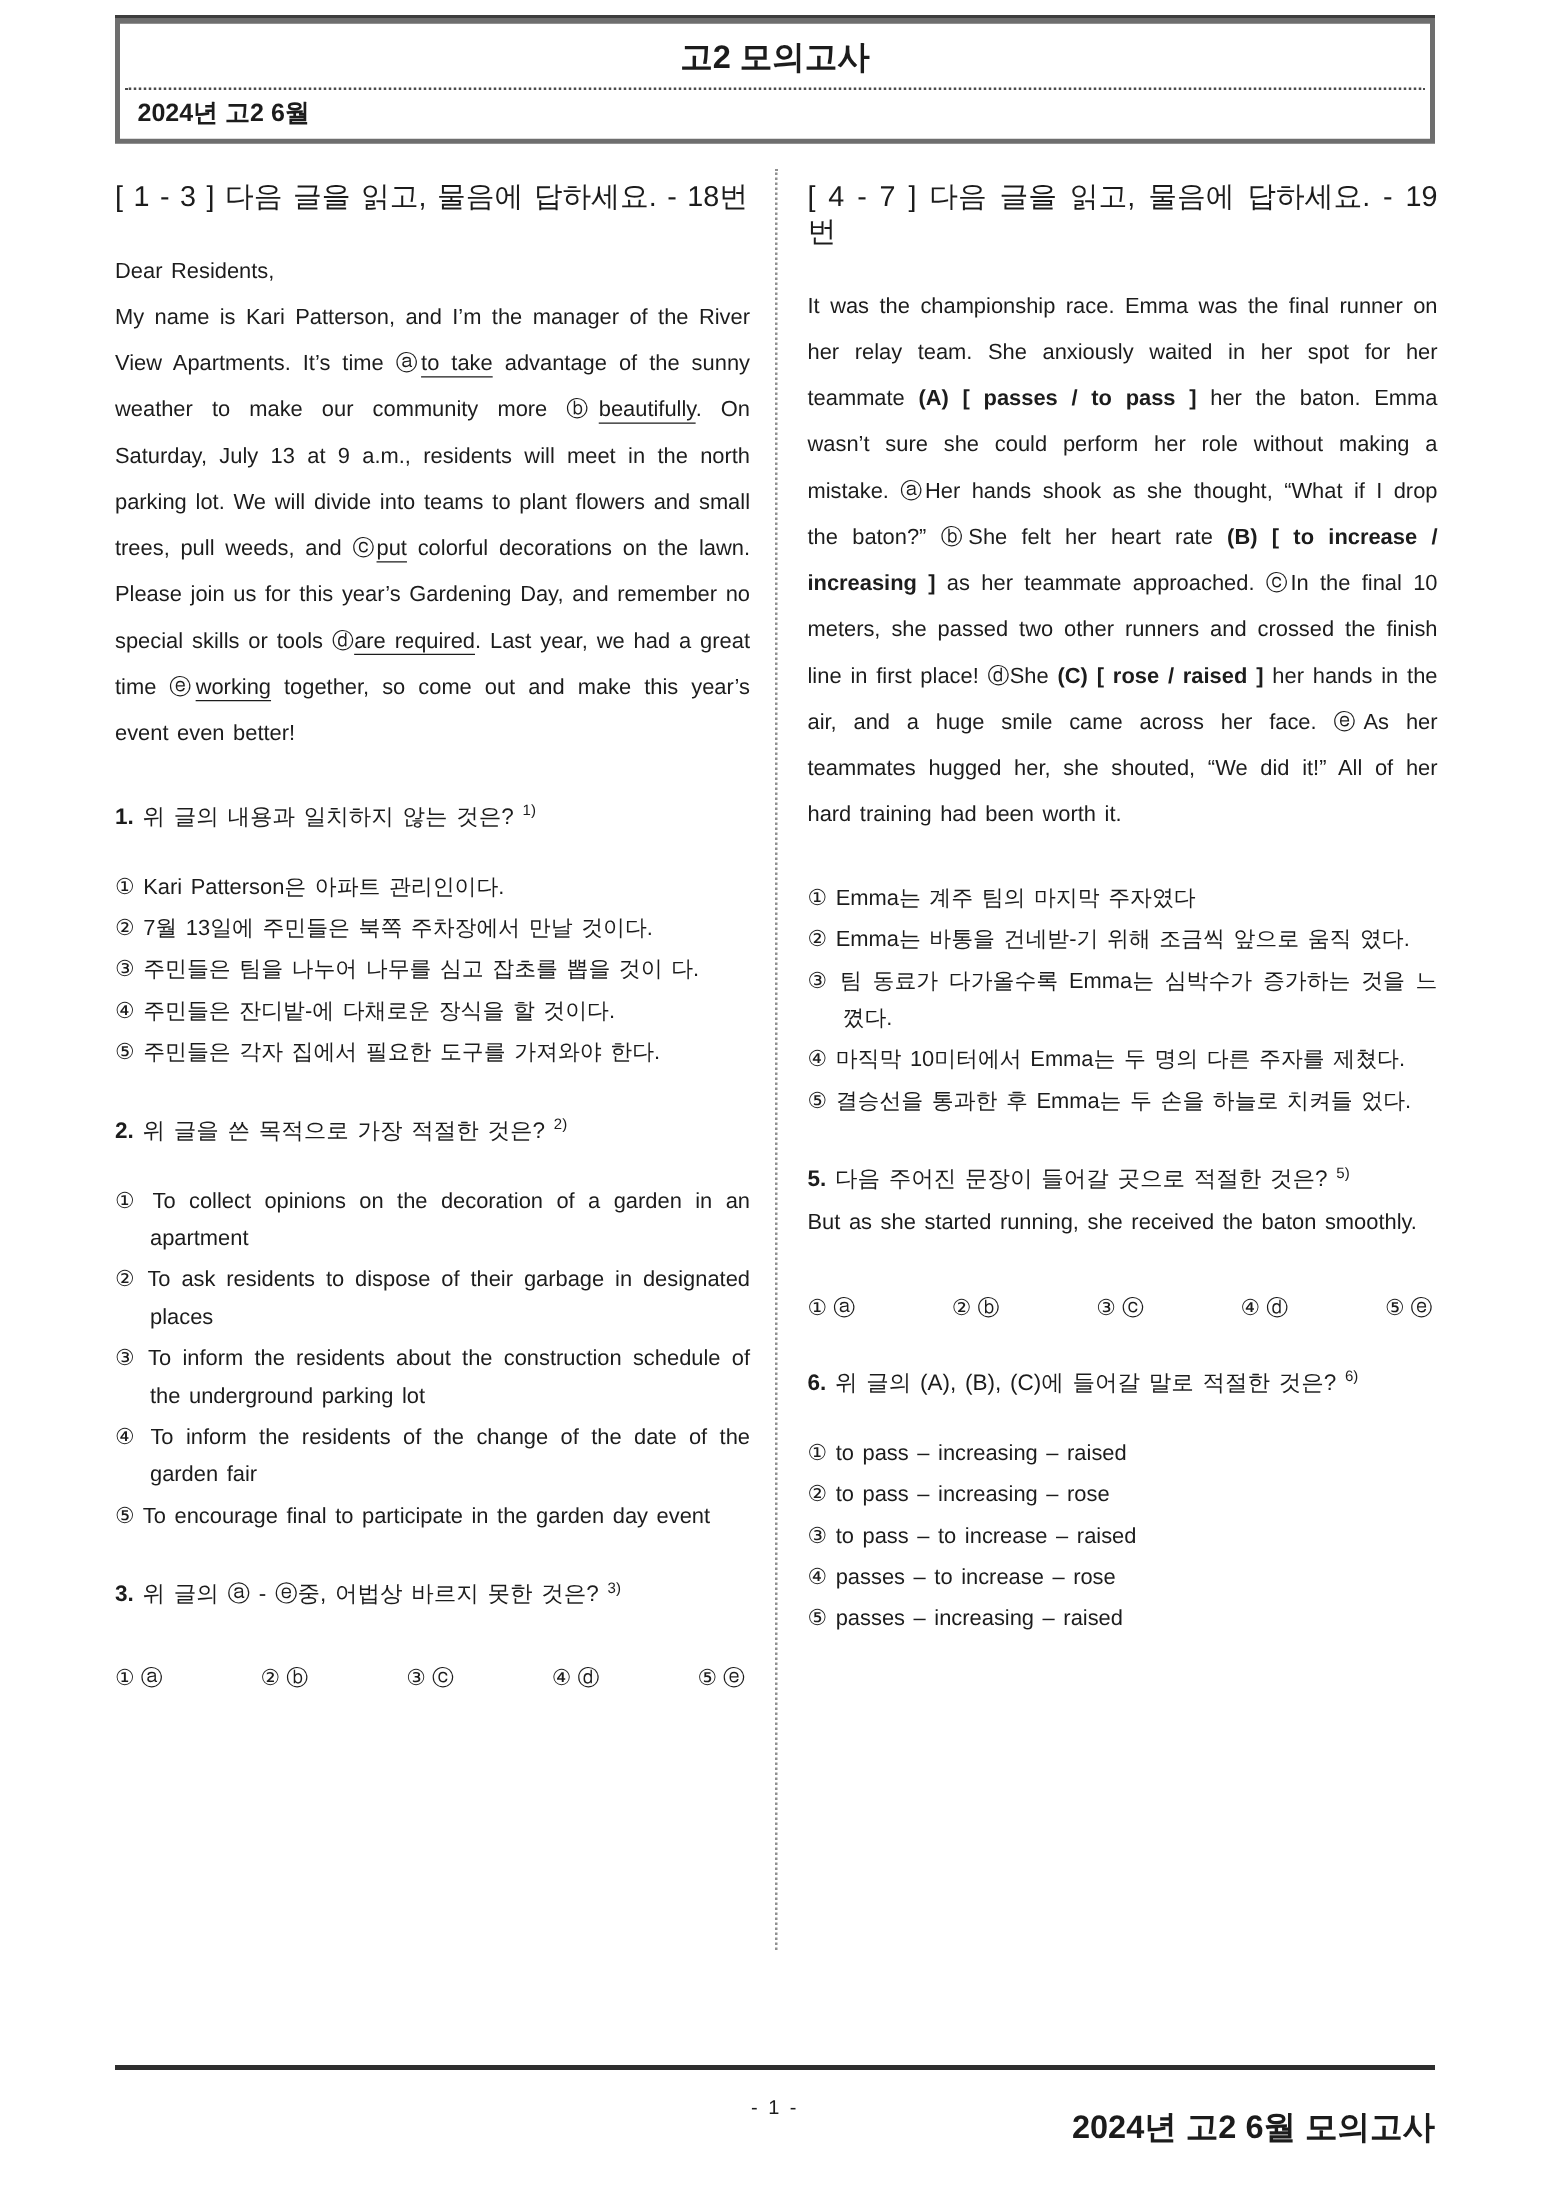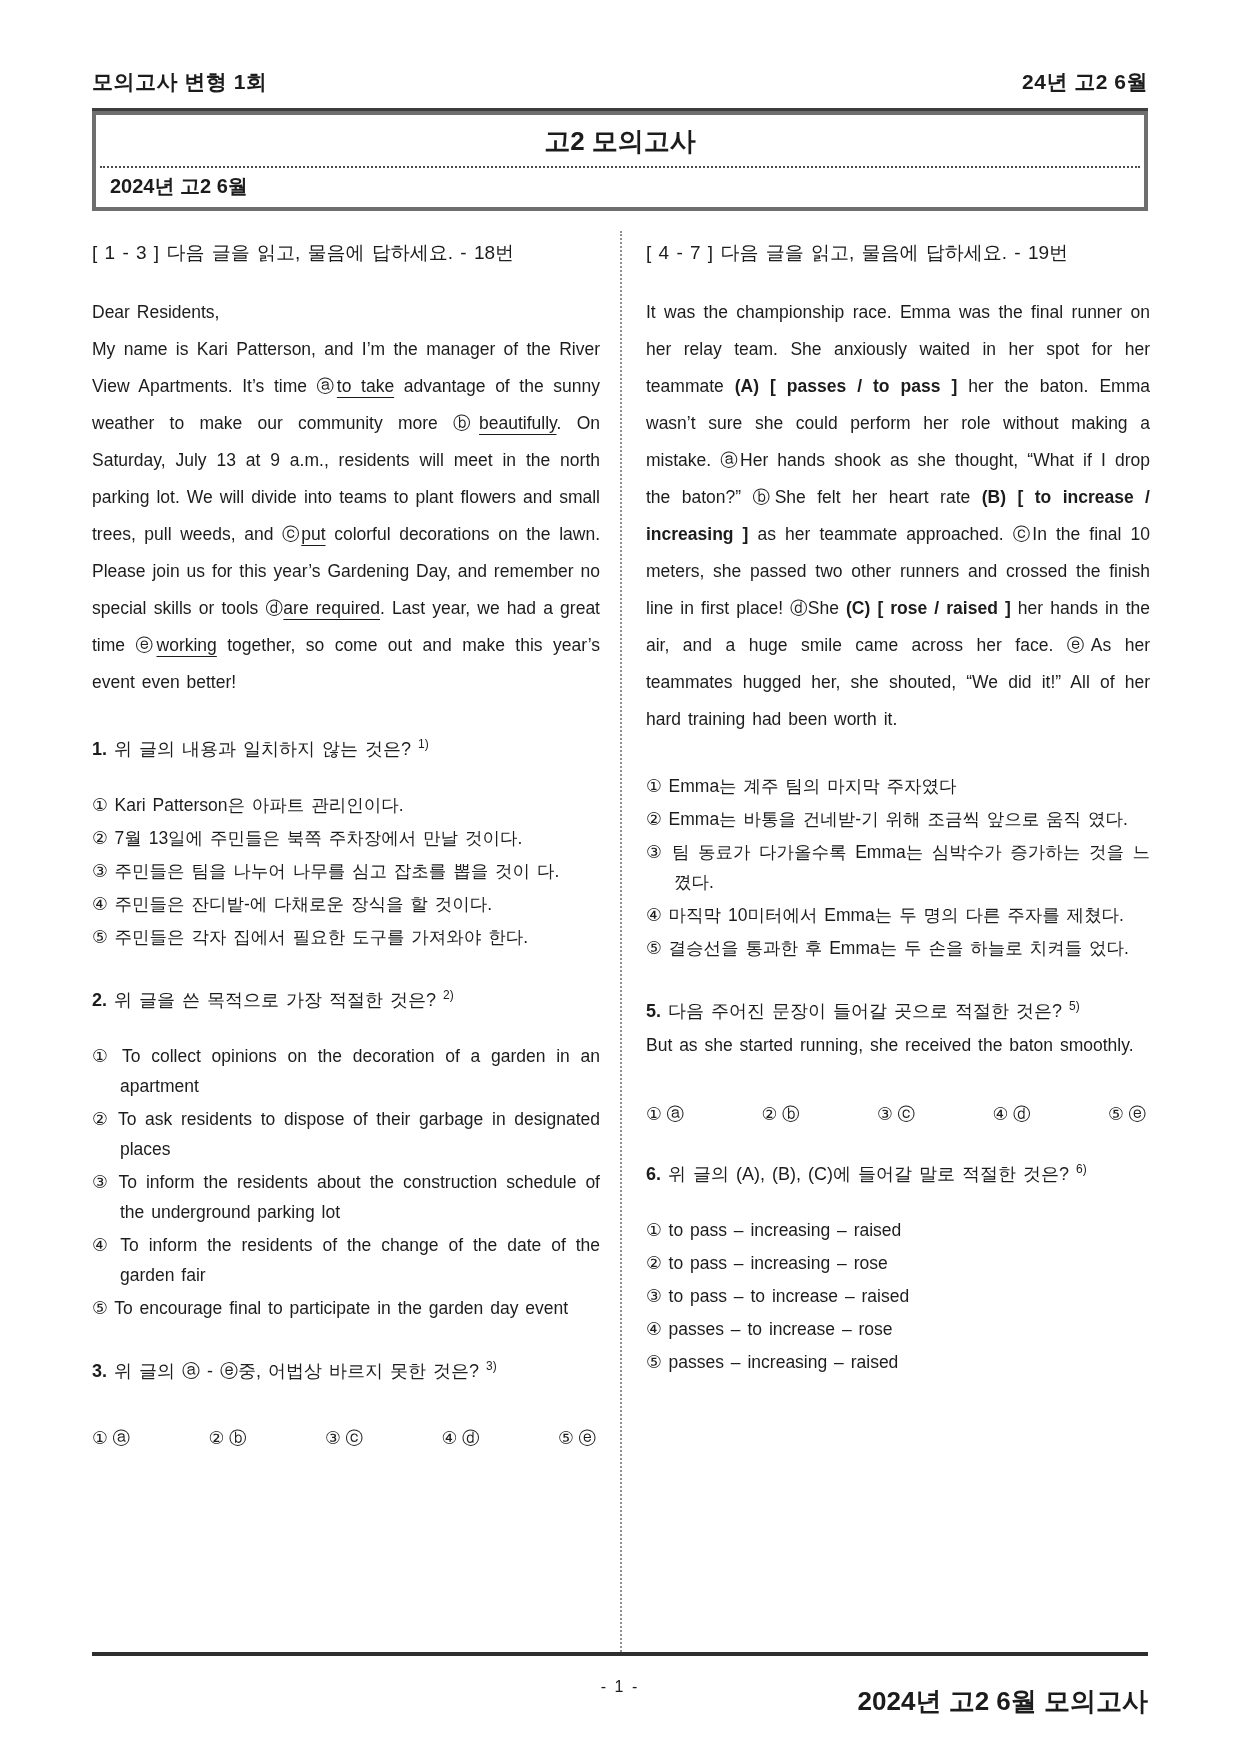--- a/index.html
+++ b/index.html
@@ -16,21 +16,21 @@
   .header-rule{border-top:3px solid #3d3d3d;margin-top:12px;}
   .title-box{border:4px solid #6e6e6e;}
   .exam-title{text-align:center;font-size:26px;font-weight:bold;padding:9px 0 7px;}
   .title-dotted{border-top:2px dotted #4a4a4a;margin:0 4px;}
   .exam-subtitle{font-size:20px;font-weight:bold;padding:5px 0 7px 14px;}
   .columns{display:flex;margin-top:20px;height:1425px;}
   .col{text-align:justify;}
   .col-left{width:508px;flex:none;}
   .divider{flex:none;border-left:2px dotted #909090;margin-left:20px;}
   .col-right{width:504px;flex:none;margin-left:24px;}
-  .section-heading{font-size:19px;margin-top:8px;line-height:28px;word-spacing:2px;}
+  .section-heading{font-size:23px;margin-top:8px;line-height:28px;word-spacing:2px;}
   .passage{margin-top:27px;font-size:17.5px;line-height:37px;word-spacing:2px;}
   .passage .u{text-decoration:underline;text-underline-offset:5px;text-decoration-thickness:1px;}
   .passage .b{font-weight:bold;}
   .qblock{margin-top:33px;}
   .qhead{font-size:18px;line-height:30px;word-spacing:2px;}
   .qnum{font-weight:bold;}
   .qsup{font-size:12px;line-height:0;}
   .given{font-size:17.5px;line-height:34px;word-spacing:2px;margin-top:2px;}
   .options{margin-top:26px;font-size:17.5px;}
   .opt{padding-left:28px;text-indent:-28px;line-height:30px;margin-bottom:3px;word-spacing:2px;}
@@ -39,24 +39,20 @@
   .footer-rule{border-top:4px solid #2e2e2e;}
   .footer-row{position:relative;margin-top:16px;height:30px;}
   .page-num{position:absolute;left:50%;transform:translateX(-50%);font-size:16px;letter-spacing:2px;top:6px;}
   .footer-label{position:absolute;right:0;top:12px;font-size:26px;font-weight:bold;}
 </style>
 </head>
 <body>
 
 <div class="page">
   <div class="content">
-    <div class="header-row">
-      <span>모의고사 변형 1회</span>
-      <span>24년 고2 6월</span>
-    </div>
     <div class="header-rule"></div>
 
     <div class="title-box">
       <div class="exam-title">고2 모의고사</div>
       <div class="title-dotted"></div>
       <div class="exam-subtitle">2024년 고2 6월</div>
     </div>
 
     <div class="columns">
       <div class="col col-left">

